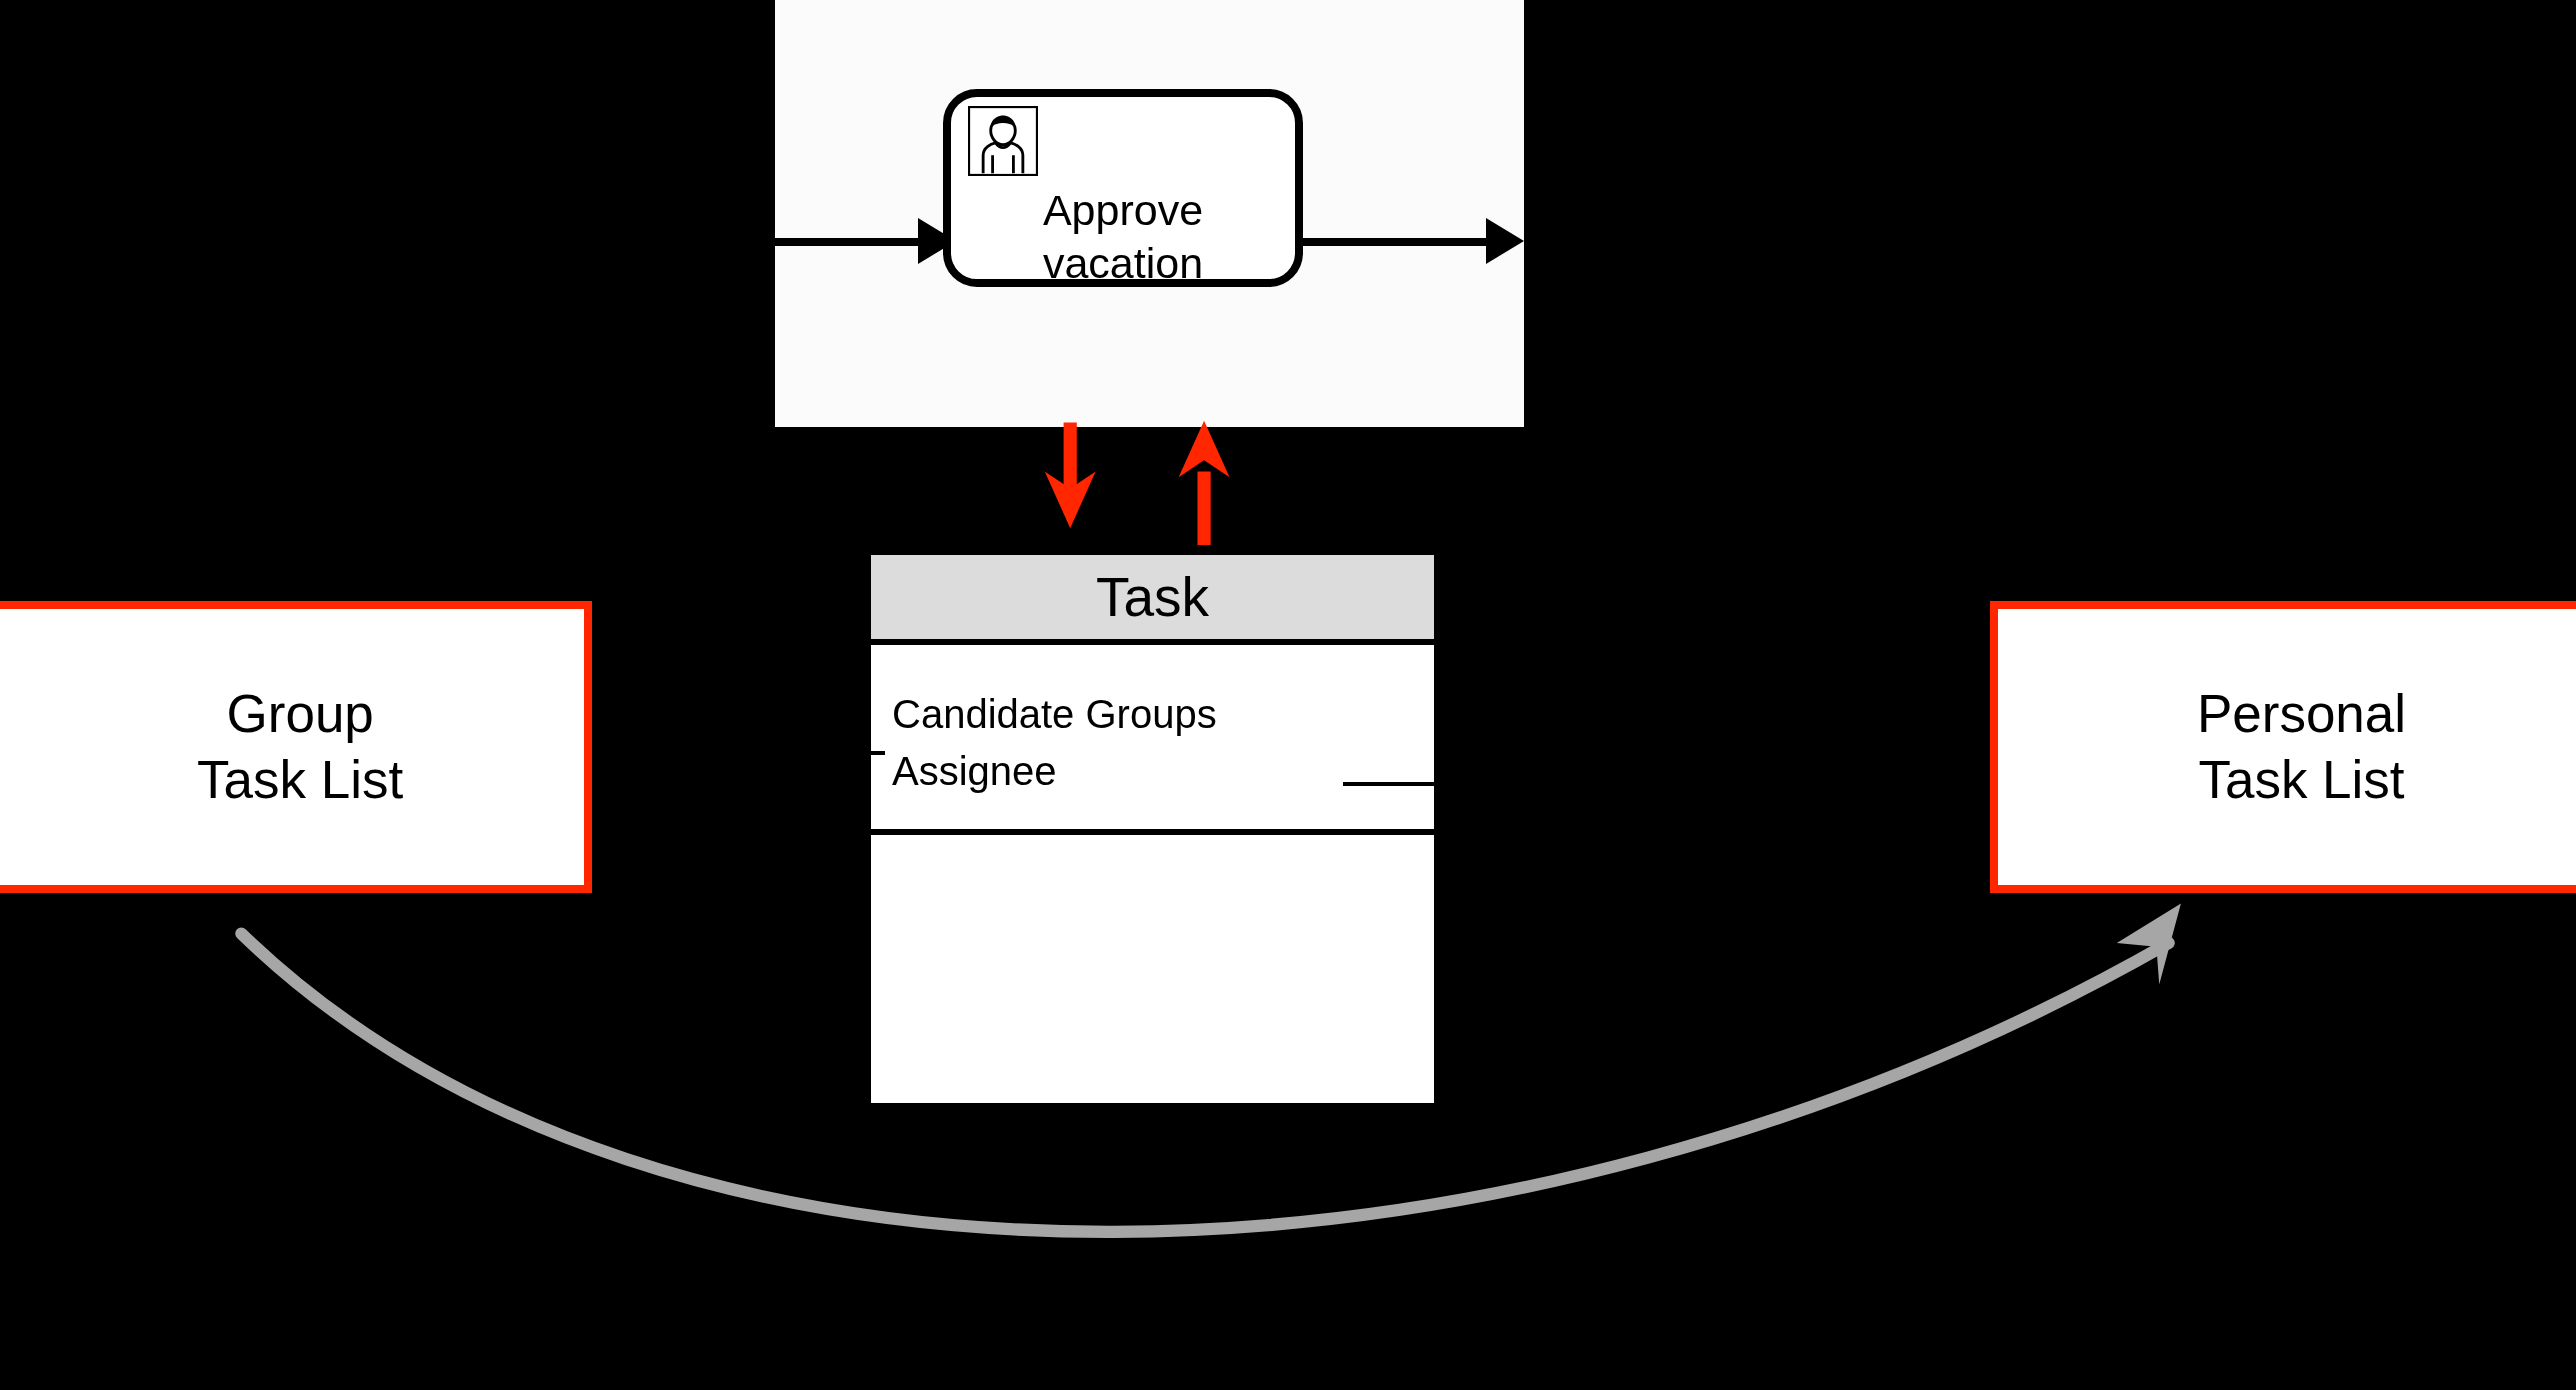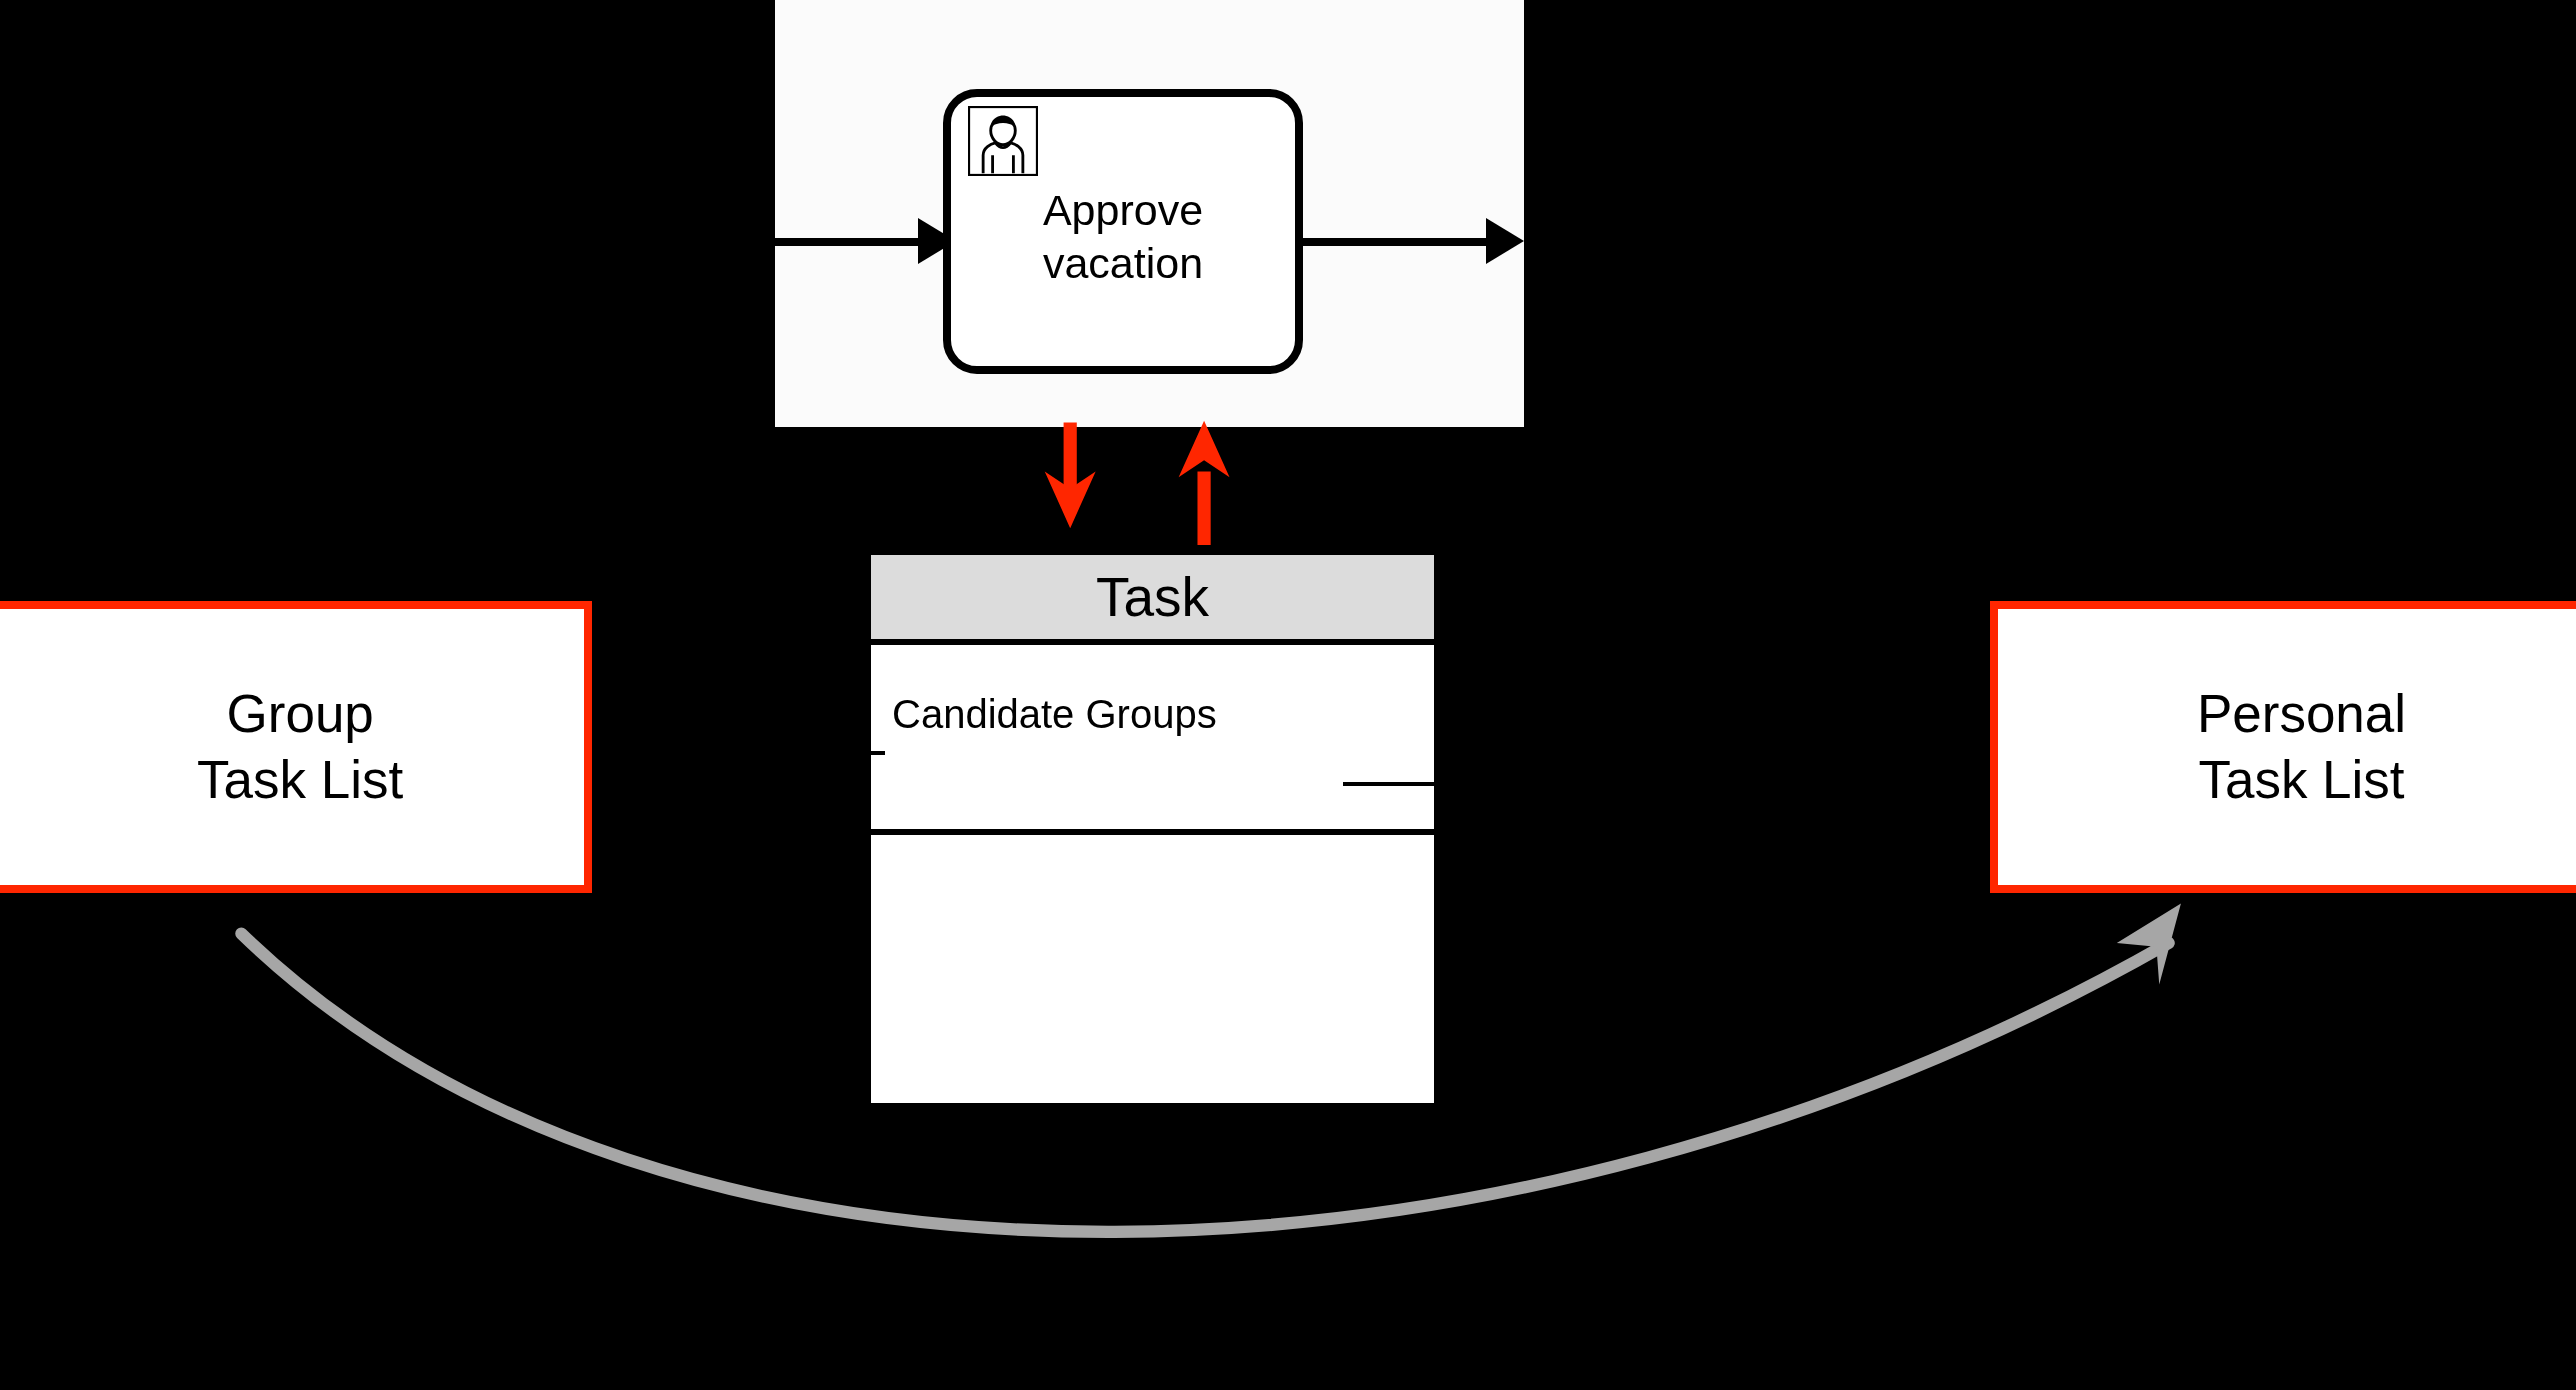--- a/index.html
+++ b/index.html
@@ -19,21 +19,21 @@
   
   .pool {
     position:absolute;
     left:775px; top:-11.3px;
     width:749px; height:438px;
     background:#fbfbfb;
   }
   .usertask {
     position:absolute;
     left:168px; top:100px;
-    width:360px; height:285px;
+    width:360px; height:198px;
     background:#ffffff;
     border:8.5px solid #000;
     border-radius:34px;
   }
   .usertask-label {
     position:absolute;
     left:0; right:0; top:87px;
     text-align:center;
     font-size:43px;
     line-height:53px;
@@ -163,20 +163,21 @@
 
     <div class="flow-out"></div>
     <div class="flow-head out"></div>
   </div>
 
   <div class="umlbox">
     <div class="uml-header">Task</div>
     <div class="uml-attrs">
       <div class="attr-dash"></div>
       <div class="uml-attr">Candidate Groups</div>
+      <div class="uml-attr">Assignee</div>
       <div class="attr-rule"></div>
     </div>
     <div class="uml-ops"></div>
   </div>
 
   <div class="redbox" id="group-task-list">
     <div class="redbox-label">Group
 Task List</div>
   </div>
 

